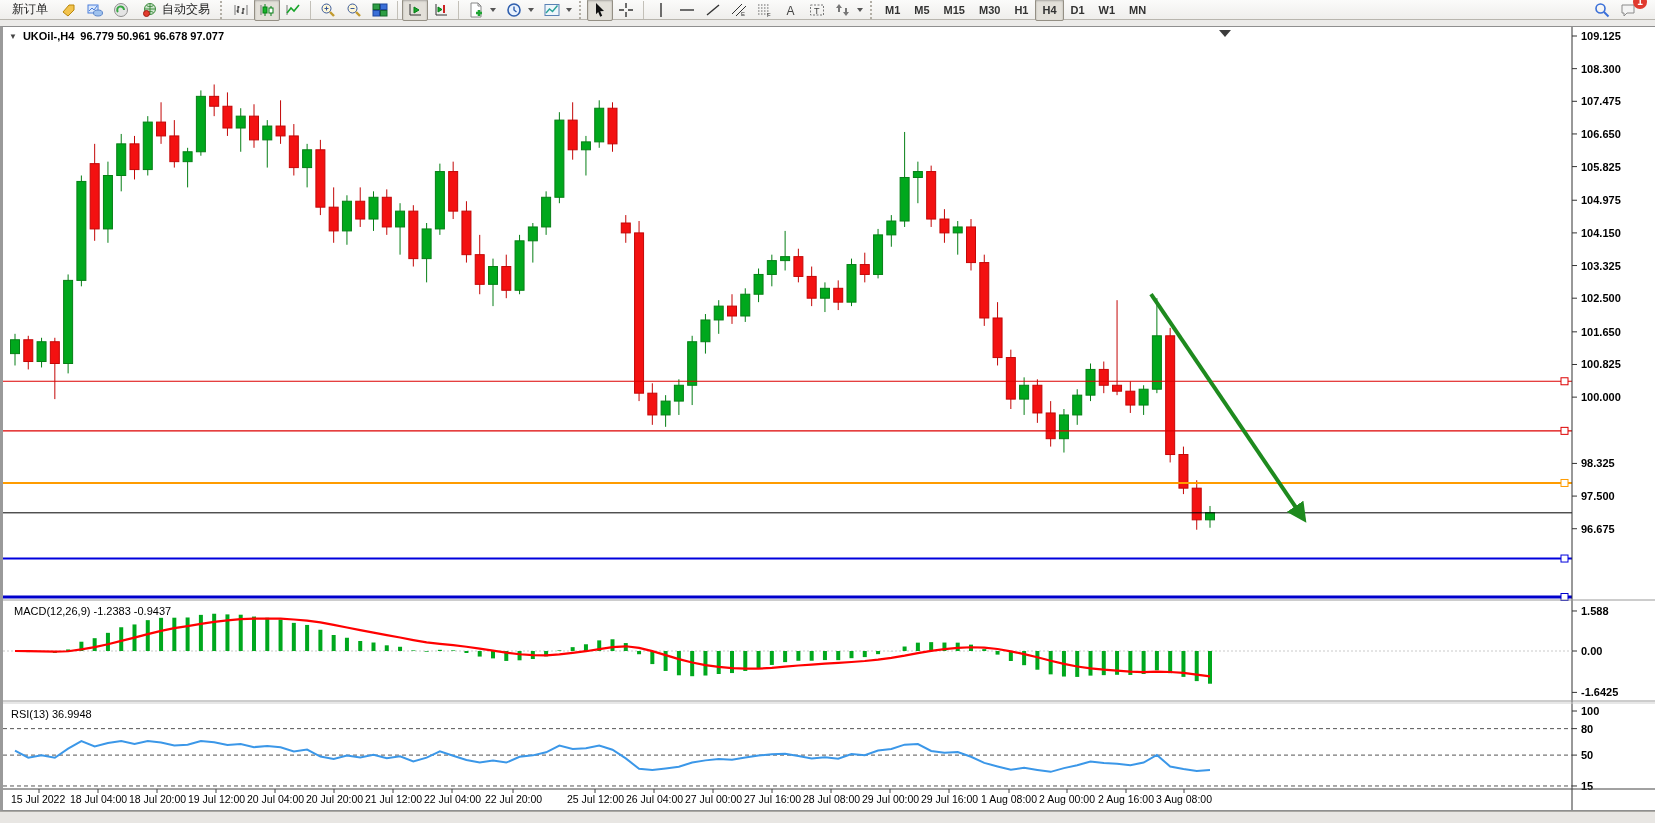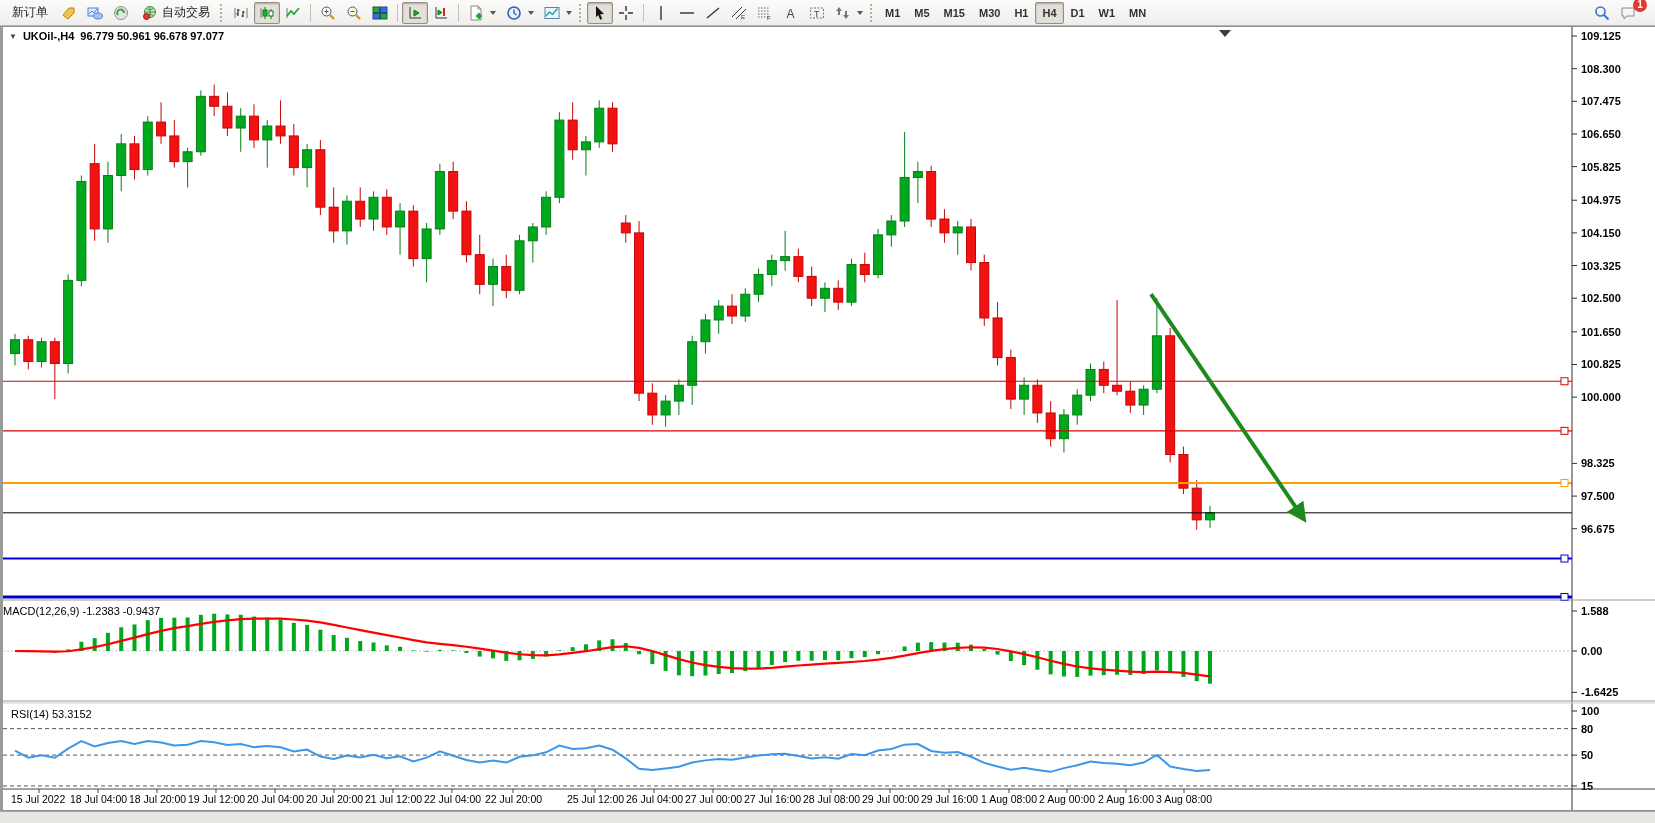--- a/index.html
+++ b/index.html
@@ -1,19 +1,19 @@
 <!DOCTYPE html>
 <html><head>
 <meta charset="utf-8">
 <style>
   * { margin:0; padding:0; box-sizing:border-box; }
   html,body { width:1655px; height:823px; overflow:hidden; font-family:"Liberation Sans",sans-serif; background:#ecebe9; }
 
   
-  #toolbar { position:absolute; left:0; top:0; width:1655px; height:26px;
+  #toolbar { position:absolute; left:0; top:0; width:1655px; height:20px;
     background:linear-gradient(#fbfbfa,#efeeec); border-bottom:1px solid #b8b5ae;
     display:flex; align-items:center; padding:0 4px; }
   .tb-btn { height:22px; min-width:24px; display:flex; align-items:center; justify-content:center;
     gap:4px; padding:0 4px; border:1px solid transparent; border-radius:2px; font-size:12px; color:#222; cursor:default; }
   .tb-btn.text { padding:0 7px; }
   .tb-btn.pressed { background:#e3e0d9; border-color:#948f84; box-shadow:inset 0 1px 2px rgba(0,0,0,.25); }
   .tb-sep { width:1px; height:18px; background:#c3c0b8; margin:0 4px; }
   .tb-grip { width:3px; height:18px; border-left:2px dotted #b3afa6; margin:0 5px 0 2px; }
   .caret { width:0; height:0; border-left:3px solid transparent; border-right:3px solid transparent; border-top:4px solid #555; margin-left:2px; }
   .tf-btn { font-weight:bold; font-size:11px; color:#333; padding:0 6px; }
@@ -23,21 +23,21 @@
   #chat-badge { position:absolute; right:-7px; top:-5px; background:#e03a2f; color:#fff; font-size:10px; font-weight:bold;
     border-radius:50%; width:14px; height:14px; display:flex; align-items:center; justify-content:center; }
 
   
   #chart-window { position:absolute; left:0; top:26px; width:1655px; height:785px;
     background:#fff; border:1px solid #8f8f8f; border-left:3px solid #9a9a9a; }
   #chart-svg { position:absolute; left:0; top:0; }
   .overlay-label { position:absolute; font-size:11px; color:#000; white-space:pre; }
   #chart-title { left:6px; top:3px; font-weight:bold; display:flex; gap:6px; align-items:center; }
   #collapse-glyph { font-size:8px; color:#444; }
-  #macd-label { left:0; top:578px; }
+  #macd-label { left:11px; top:578px; }
   #rsi-label { left:8px; top:681px; }
 
   #status-bar { position:absolute; left:0; top:811px; width:1655px; height:12px;
     background:#e8e6e3; border-top:1px solid #aaa8a3; }
 
   text { font-family:"Liberation Sans",sans-serif; }
 </style>
 </head>
 <body>
 
@@ -729,16 +729,16 @@
         <line x1="1181" y1="762" x2="1181" y2="766" stroke="#444"></line>
         <text x="1153" y="776" font-size="10.5" fill="#000">3 Aug 08:00</text>
       </g>
     </svg>
   <div class="overlay-label" id="chart-title">
     <span id="collapse-glyph">▼</span>
     <span>UKOil-,H4</span>
     <span>96.779 50.961 96.678 97.077</span>
   </div>
   <div class="overlay-label" id="macd-label">MACD(12,26,9) -1.2383 -0.9437</div>
-  <div class="overlay-label" id="rsi-label">RSI(14) 53.3152</div>
+  <div class="overlay-label" id="rsi-label">RSI(13) 36.9948</div>
 </div>
 
 <div id="status-bar"></div>
 
 </body></html>

